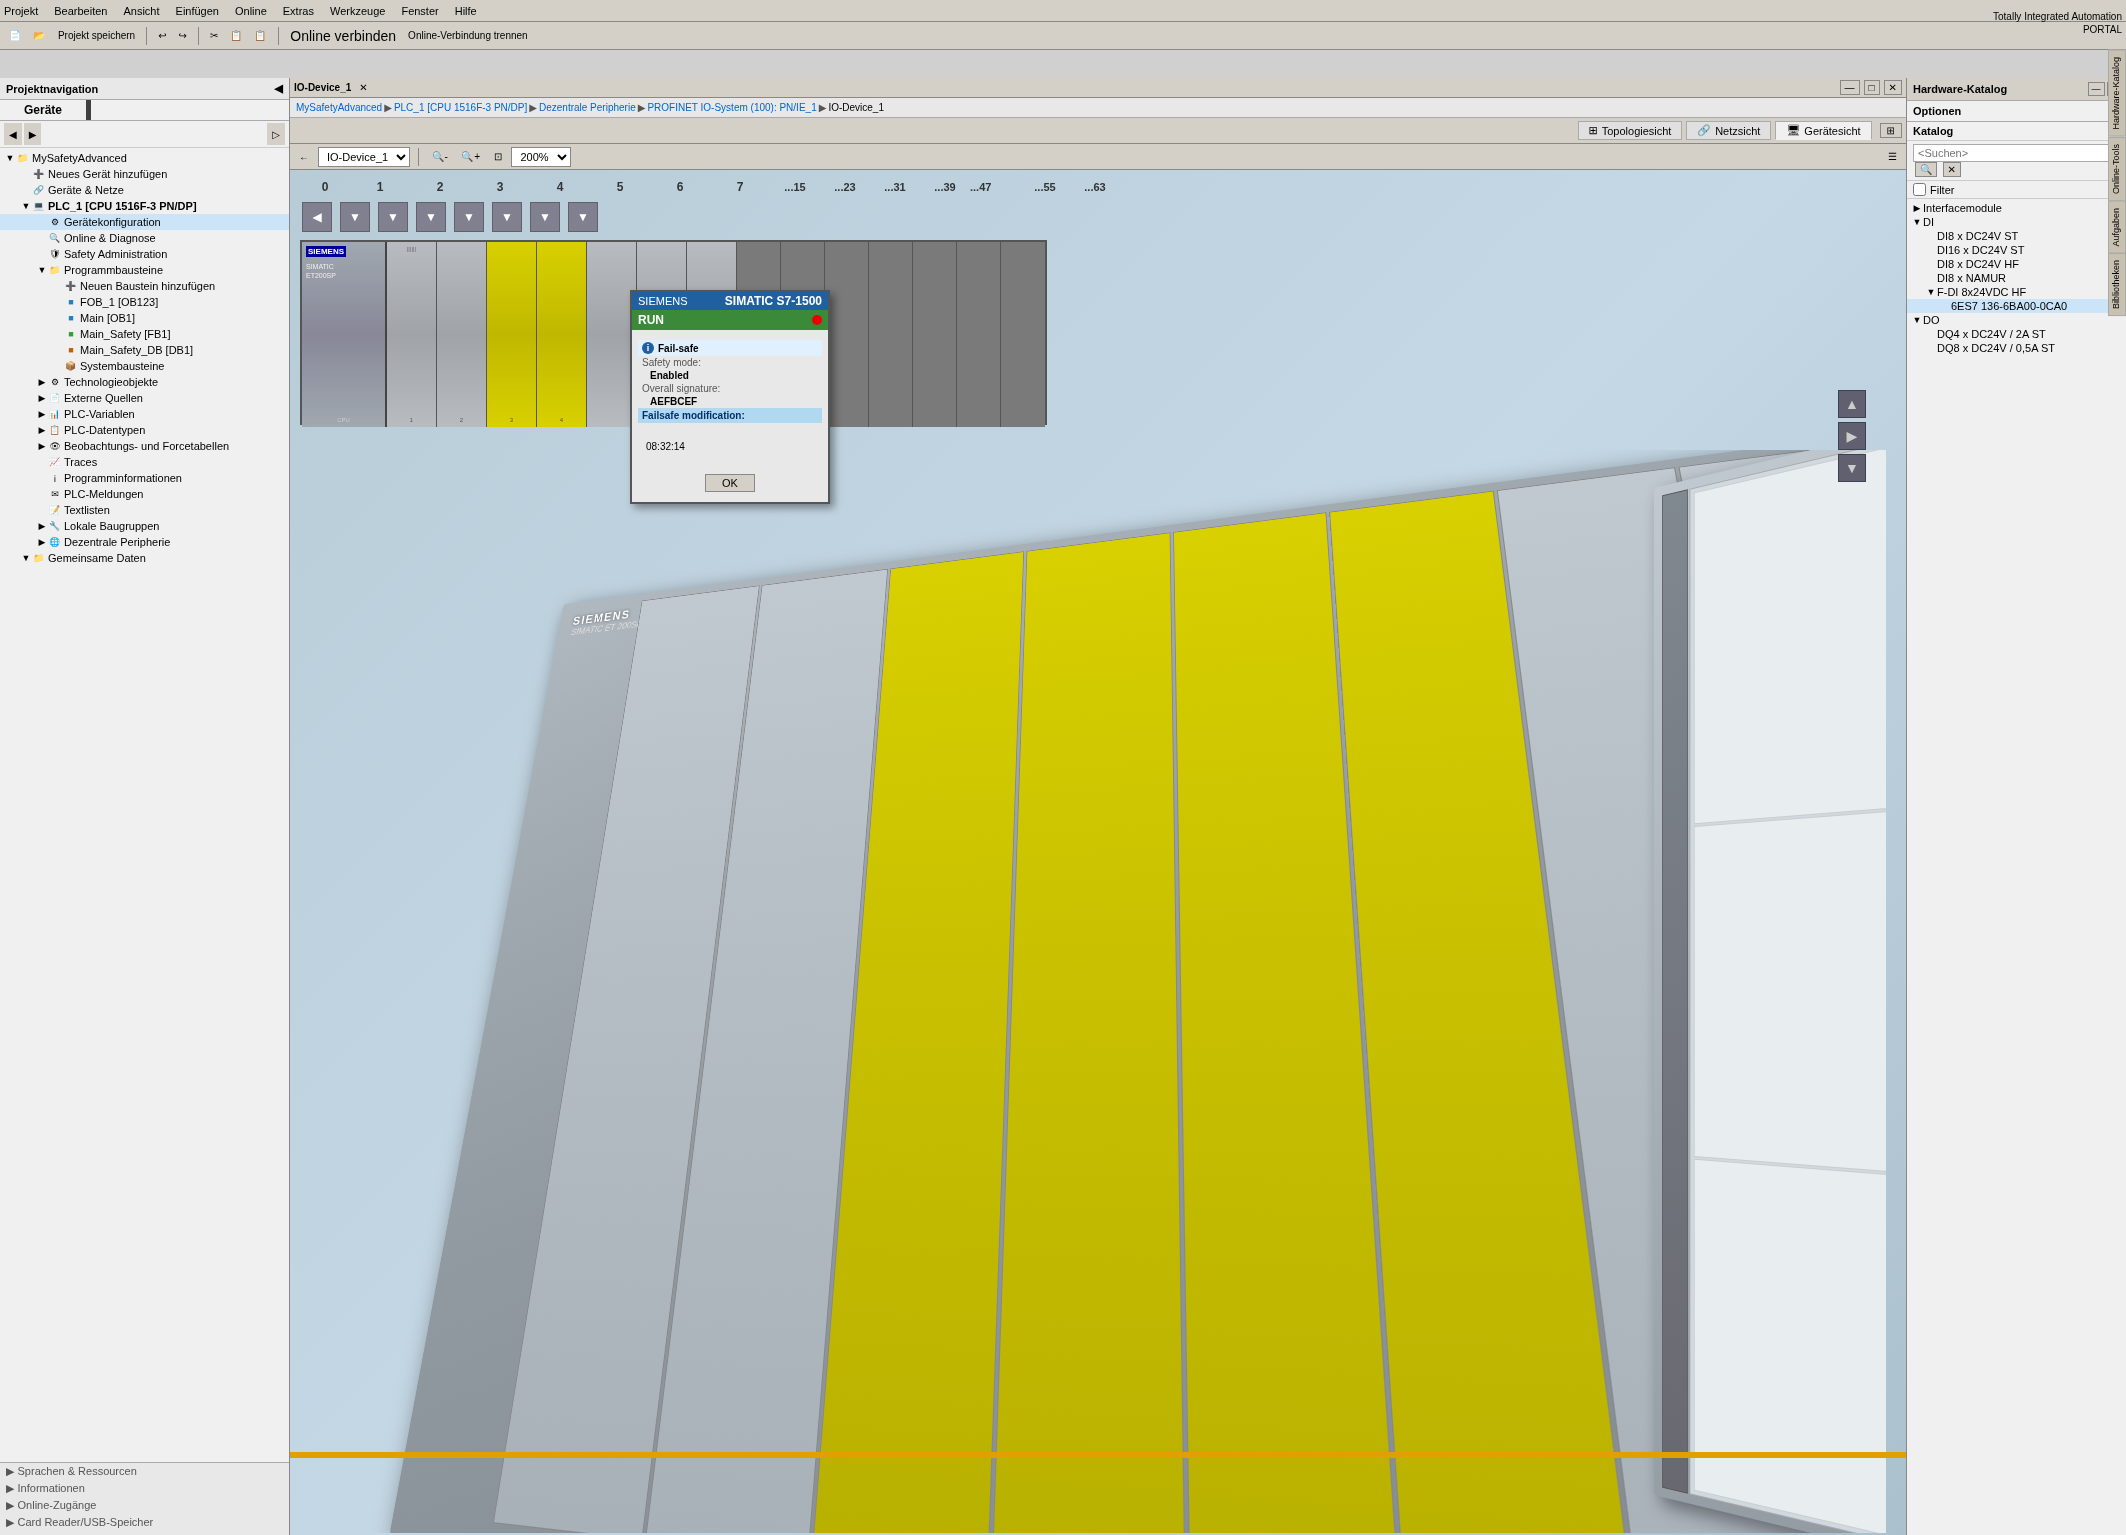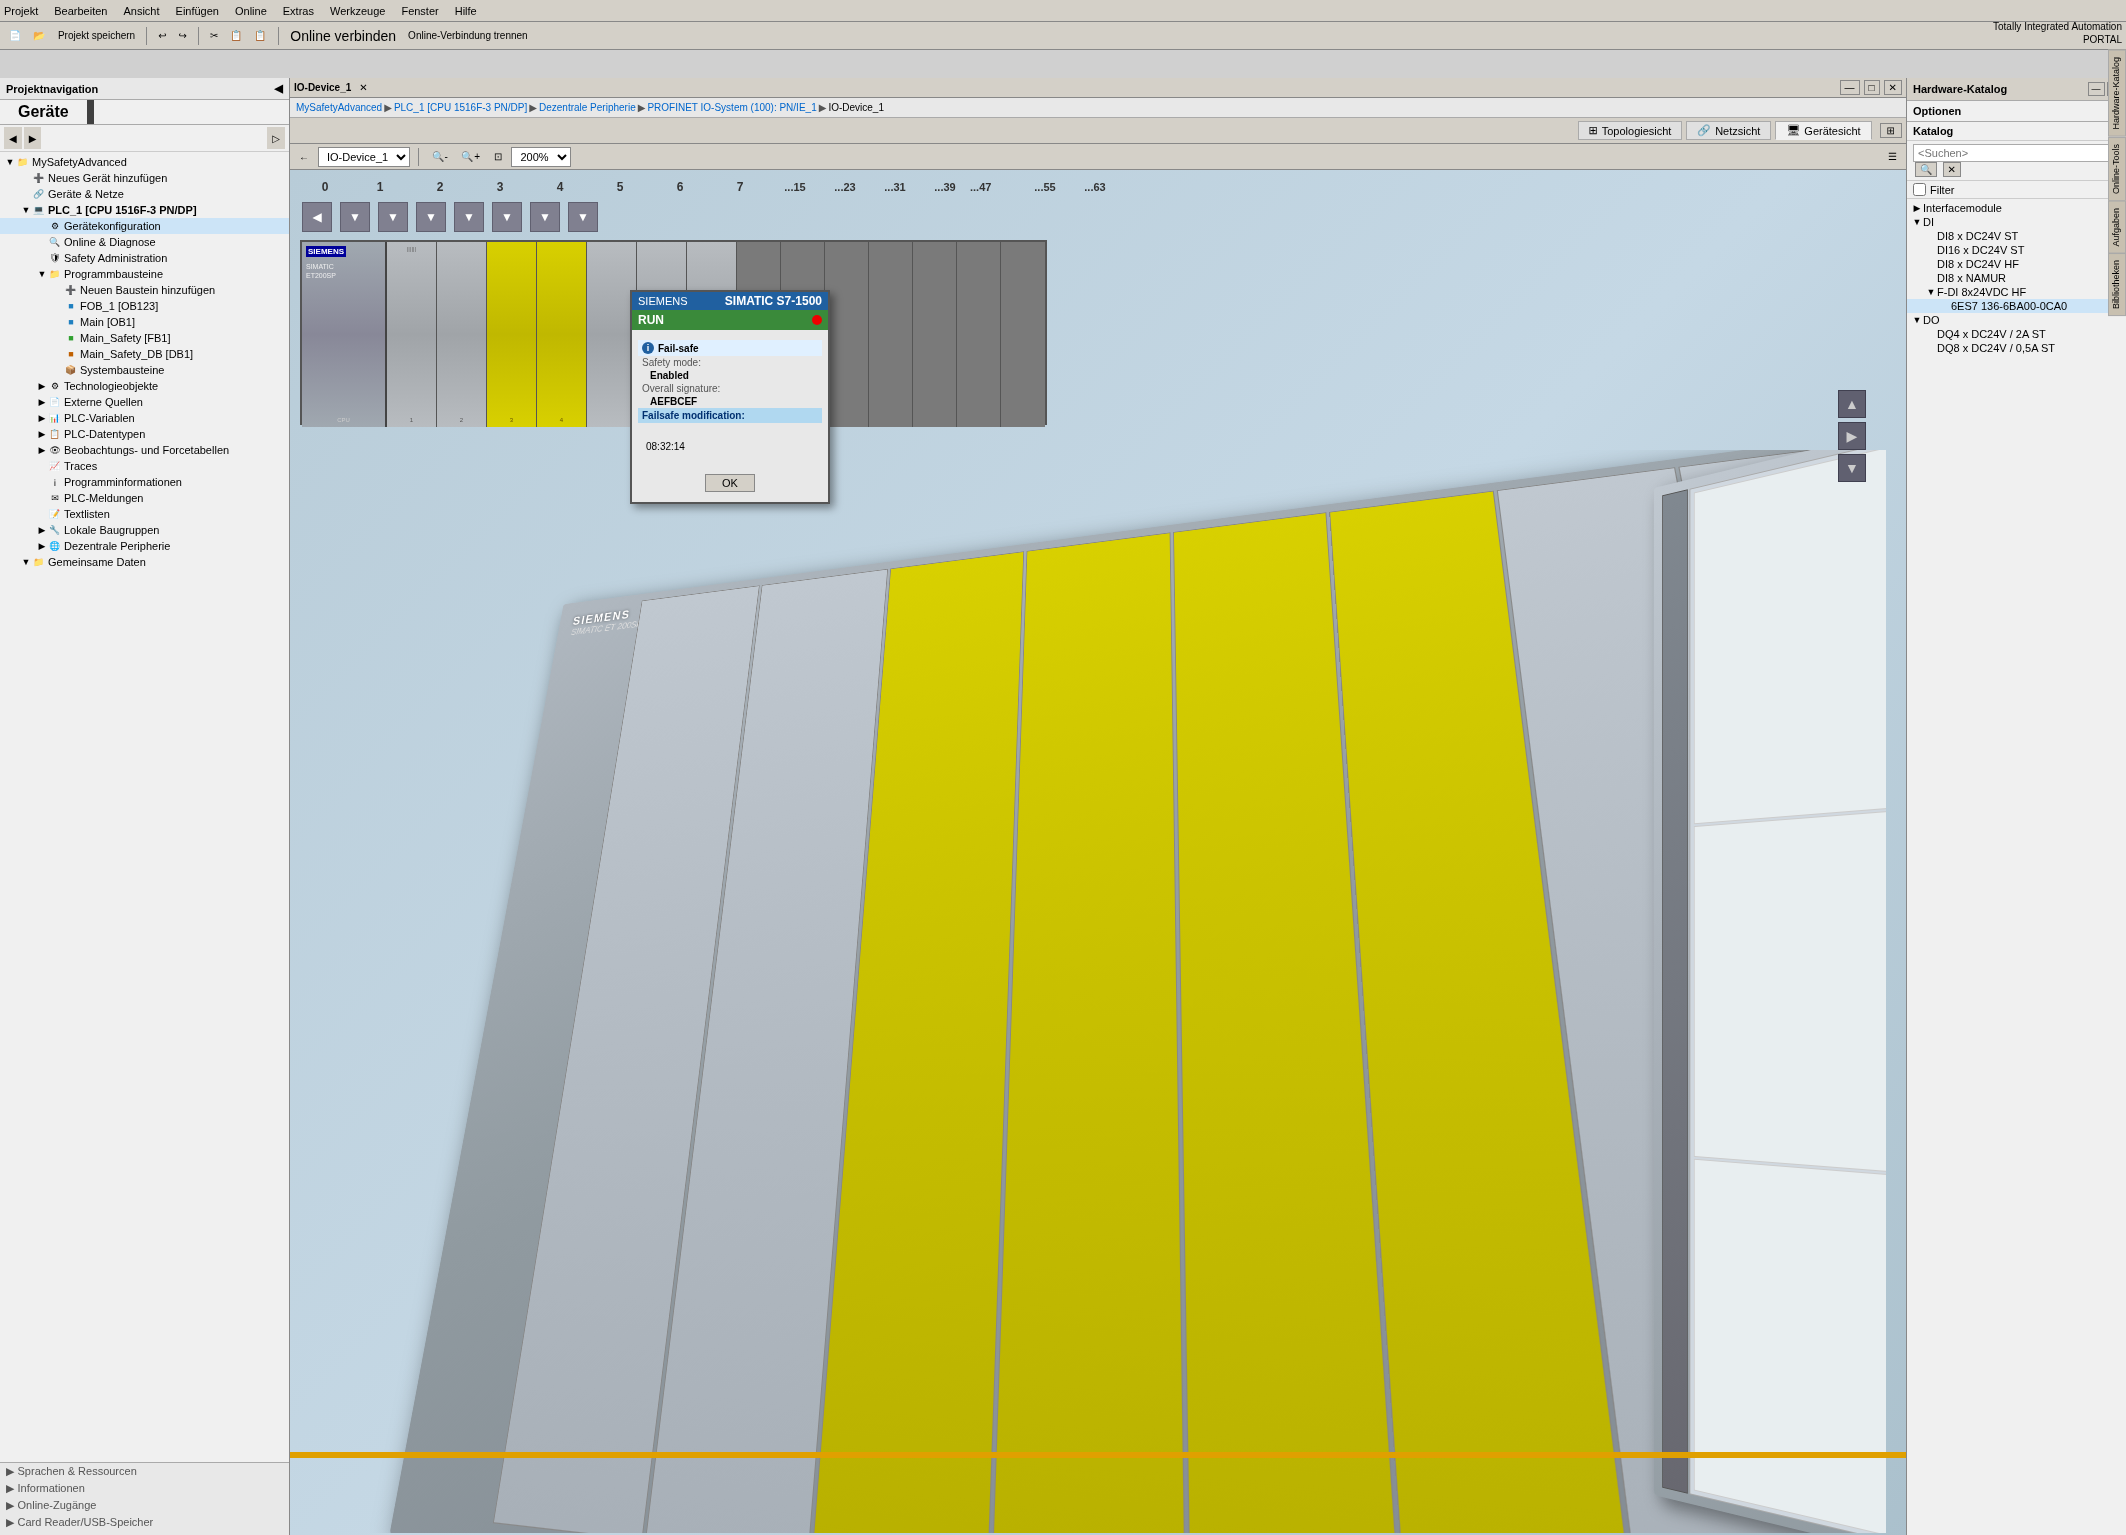--- a/index.html
+++ b/index.html
@@ -24,21 +24,21 @@
       position: relative;
     }
     #top-menubar span {
       font-size: 11px;
       cursor: pointer;
       color: #000;
     }
     #top-right-title {
       position: absolute;
       right: 4px;
-      top: 20px;
+      top: 10px;
       font-size: 10px;
       color: #000;
       text-align: right;
     }
 
     
     #toolbar {
       background: #d4d0c8;
       height: 28px;
       display: flex;
@@ -89,25 +89,25 @@
       border-bottom: 1px solid #aaa;
       display: flex;
       justify-content: space-between;
       align-items: center;
     }
     #left-sidebar-tabs {
       display: flex;
       border-bottom: 1px solid #aaa;
     }
     .sidebar-tab {
-      padding: 3px 18px;
-      font-size: 16px;
+      padding: 3px 24px;
+      font-size: 12px;
       cursor: pointer;
       background: #e0e0e0;
-      border-right: 7px solid #404040;
+      border-right: 5px solid #404040;
     }
     .sidebar-tab.active {
       background: #f0f0f0;
       font-weight: bold;
     }
     #sidebar-toolbar {
       display: flex;
       align-items: center;
       padding: 2px 4px;
       border-bottom: 1px solid #ccc;

